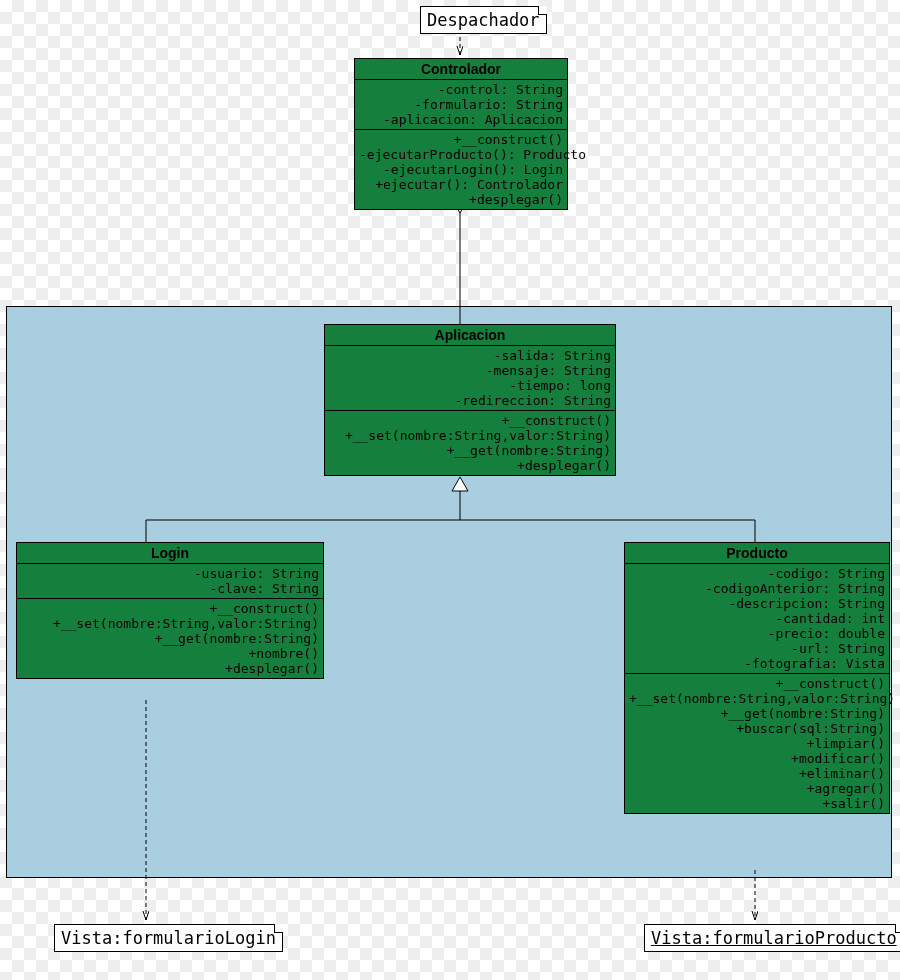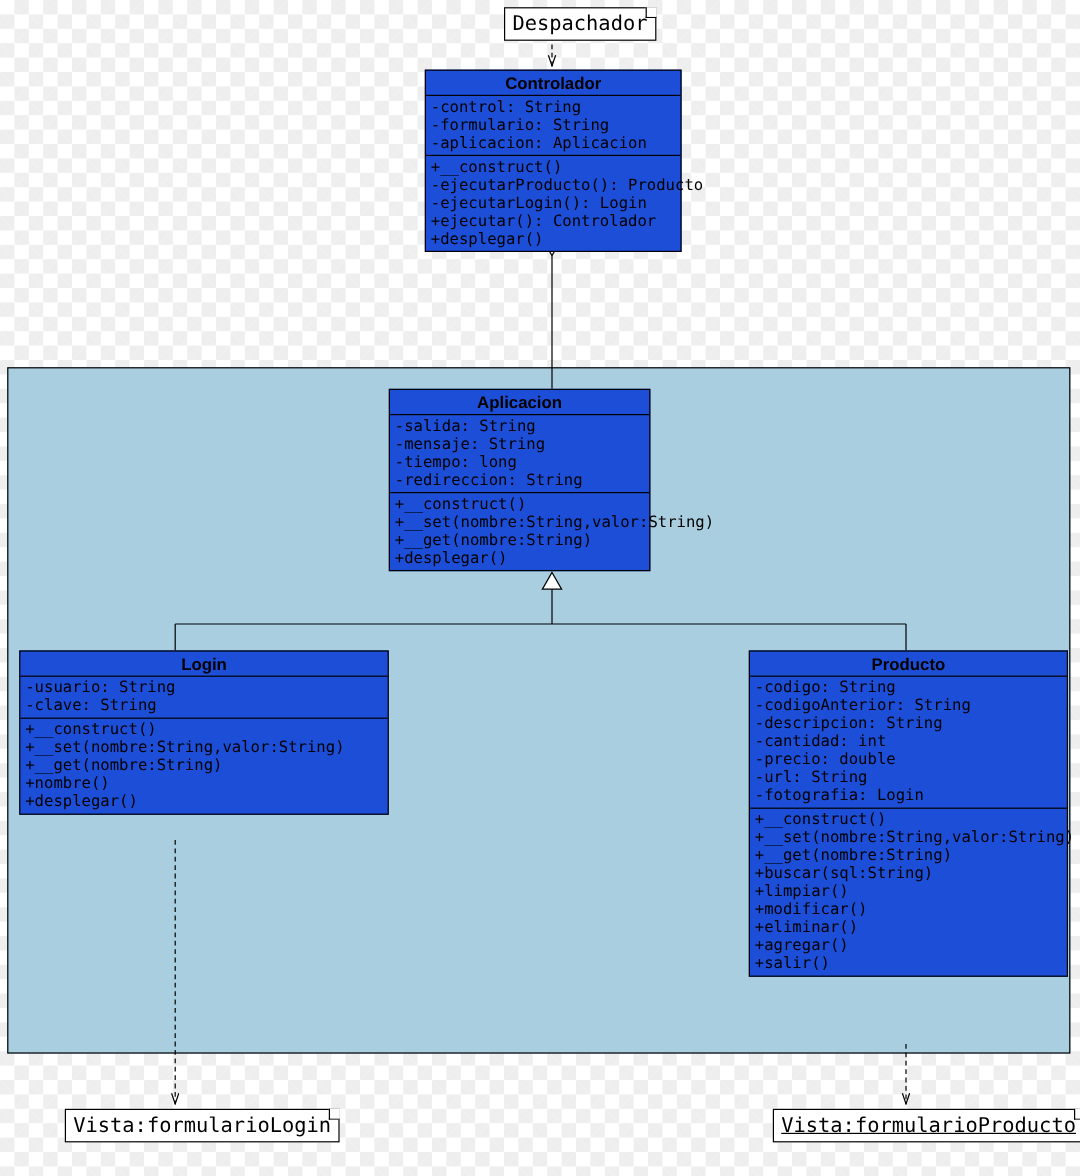--- a/index.html
+++ b/index.html
@@ -39,40 +39,40 @@
   .note-corner::after {
     content: "";
     position: absolute;
     top: 0; left: 0;
     width: 0; height: 0;
     border-top: 8px solid transparent;
     border-right: 8px solid #fff;
   }
   .class-box {
     position: absolute;
-    background: #1d4ed8;
+    background: #15803d;
     border: 1px solid #000;
     font-family: monospace;
     font-size: 13px;
     box-sizing: border-box;
   }
   .class-name {
     font-weight: bold;
     text-align: center;
     padding: 2px 4px;
     border-bottom: 1px solid #000;
     font-family: sans-serif;
     font-size: 14px;
   }
   .compartment {
     border-bottom: 1px solid #000;
     padding: 2px 4px;
   }
   .compartment:last-child { border-bottom: none; }
-  .compartment div { white-space: nowrap; }
+  .compartment div { white-space: nowrap; text-align: right; }
   .package {
     position: absolute;
     background: #a8cee0;
     border: 1px solid #000;
     box-sizing: border-box;
   }
 </style>
 </head>
 <body>
 
@@ -123,21 +123,21 @@
     </div>
   <div class="compartment" id="controlador-ops">
       <div>+__construct()</div>
       <div>-ejecutarProducto(): Producto</div>
       <div>-ejecutarLogin(): Login</div>
       <div>+ejecutar(): Controlador</div>
       <div>+desplegar()</div>
     </div>
 </div>
 
-<div class="class-box" style="left:324px; top:324px; width:218px;">
+<div class="class-box" style="left:324px; top:324px; width:292px;">
   <div class="class-name">Aplicacion</div>
   <div class="compartment" id="aplicacion-attrs">
       <div>-salida: String</div>
       <div>-mensaje: String</div>
       <div>-tiempo: long</div>
       <div>-redireccion: String</div>
     </div>
   <div class="compartment" id="aplicacion-ops">
       <div>+__construct()</div>
       <div>+__set(nombre:String,valor:String)</div>
@@ -163,21 +163,21 @@
 
 <div class="class-box" style="left:624px; top:542px; width:266px;">
   <div class="class-name">Producto</div>
   <div class="compartment" id="producto-attrs">
       <div>-codigo: String</div>
       <div>-codigoAnterior: String</div>
       <div>-descripcion: String</div>
       <div>-cantidad: int</div>
       <div>-precio: double</div>
       <div>-url: String</div>
-      <div>-fotografia: Login</div>
+      <div>-fotografia: Vista</div>
     </div>
   <div class="compartment" id="producto-ops">
       <div>+__construct()</div>
       <div>+__set(nombre:String,valor:String)</div>
       <div>+__get(nombre:String)</div>
       <div>+buscar(sql:String)</div>
       <div>+limpiar()</div>
       <div>+modificar()</div>
       <div>+eliminar()</div>
       <div>+agregar()</div>

